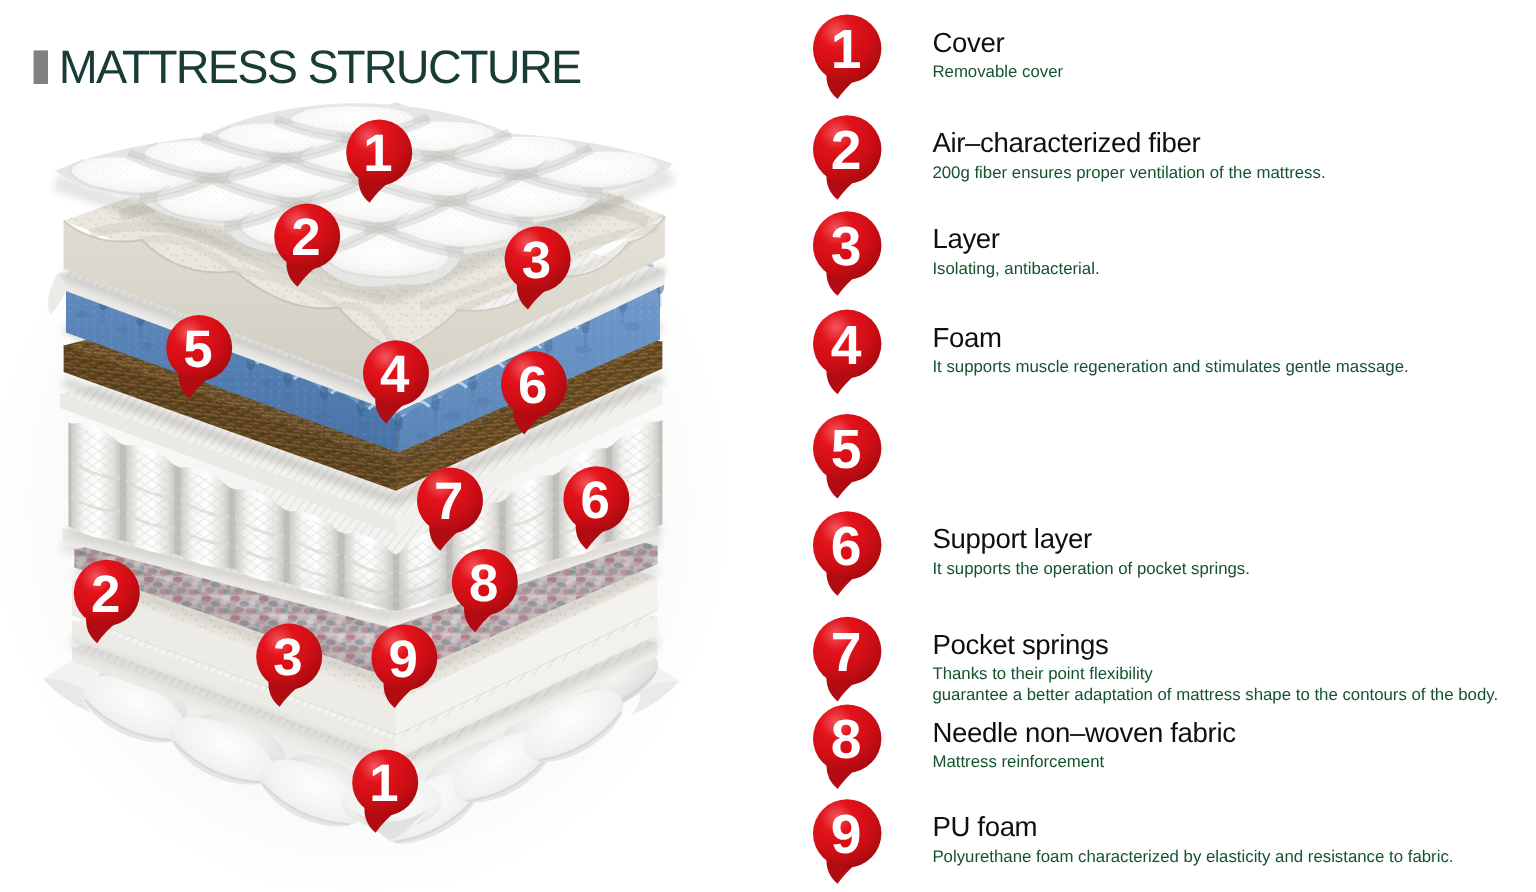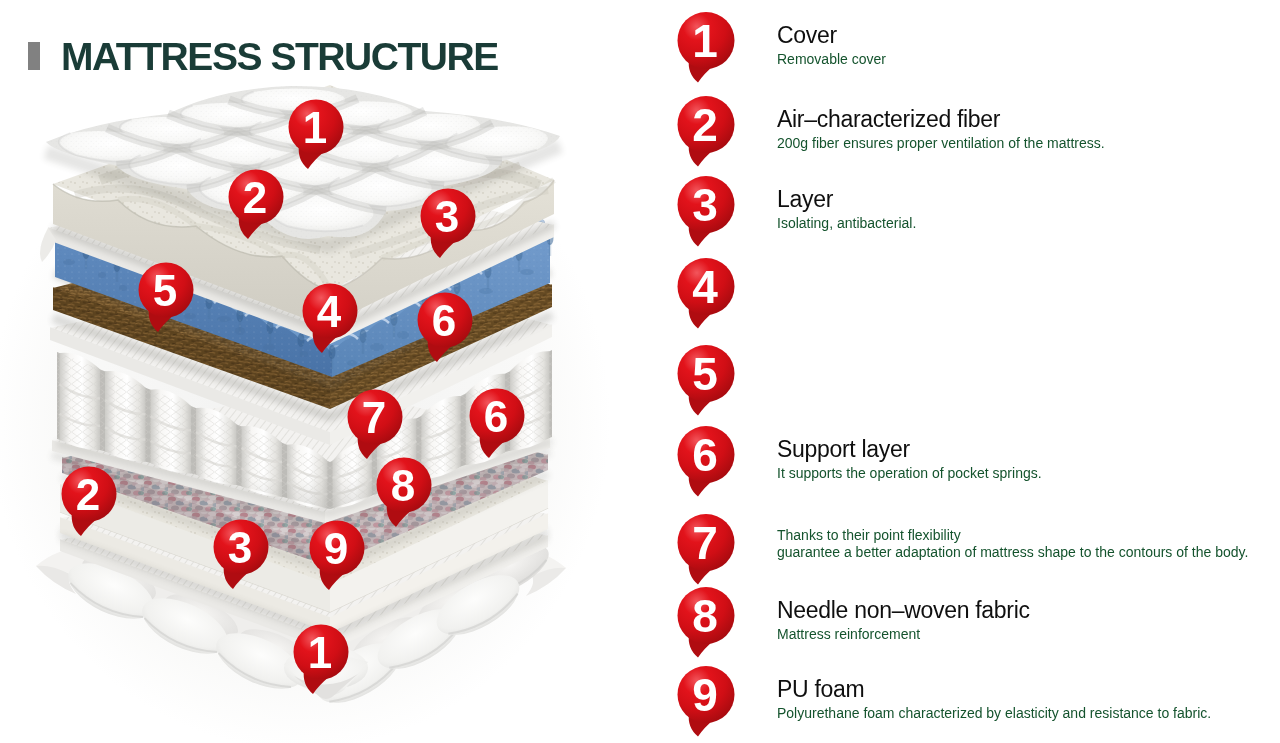--- a/index.html
+++ b/index.html
@@ -1,21 +1,21 @@
 <!DOCTYPE html>
 <html><head>
 <meta charset="utf-8">
 <style>
 * { margin:0; padding:0; box-sizing:border-box; }
 html,body { width:1280px; height:743px; background:#fff; overflow:hidden;
   font-family:"Liberation Sans", sans-serif; }
 .page { position:relative; width:1280px; height:743px; }
 .h-bar { position:absolute; left:28px; top:42px; width:12px; height:28px; background:#818181; z-index:3; }
-h1 { position:absolute; left:49px; top:37px; font-size:39px; font-weight:bold;
-  color:#1a3c37; letter-spacing:-1.45px; white-space:nowrap; z-index:3; line-height:1;margin-left:12px; }
+h1 { position:absolute; left:49px; top:37px; font-size:39px; font-weight:normal;
+  color:#1a3c37; letter-spacing:-1.45px; white-space:nowrap; z-index:3; line-height:1; }
 .lt { font-size:23px; font-weight:normal; color:#0f0f0f; letter-spacing:-0.3px; line-height:26px; }
 .ld { font-size:14px; color:#14532d; margin-top:3px; line-height:16.5px; }
 </style>
 </head>
 <body>
 <div class="page">
 <div class="h-bar"></div>
 <h1>MATTRESS STRUCTURE</h1>
 <svg width="660" height="743" viewBox="0 0 660 743" style="position:absolute;left:0;top:0;z-index:1" font-family="Liberation Sans, sans-serif">
       <defs>
@@ -581,25 +581,30 @@
 <div class="ld">Removable cover</div>
 </div>
     <div style="position:absolute;left:777px;top:106px;width:480px;z-index:2">
 <div class="lt">Air–characterized fiber</div>
 <div class="ld">200g fiber ensures proper ventilation of the mattress.</div>
 </div>
     <div style="position:absolute;left:777px;top:186px;width:480px;z-index:2">
 <div class="lt">Layer</div>
 <div class="ld">Isolating, antibacterial.</div>
 </div>
+    <div style="position:absolute;left:777px;top:268px;width:480px;z-index:2">
+<div class="lt">Foam</div>
+<div class="ld">It supports muscle regeneration and stimulates gentle massage.</div>
+</div>
     <div style="position:absolute;left:777px;top:436px;width:480px;z-index:2">
 <div class="lt">Support layer</div>
 <div class="ld">It supports the operation of pocket springs.</div>
 </div>
     <div style="position:absolute;left:777px;top:524px;width:480px;z-index:2">
+<div class="lt">Pocket springs</div>
 <div class="ld">Thanks to their point flexibility<br>guarantee a better adaptation of mattress shape to the contours of the body.</div>
 </div>
     <div style="position:absolute;left:777px;top:597px;width:480px;z-index:2">
 <div class="lt">Needle non–woven fabric</div>
 <div class="ld">Mattress reinforcement</div>
 </div>
     <div style="position:absolute;left:777px;top:676px;width:480px;z-index:2">
 <div class="lt">PU foam</div>
 <div class="ld">Polyurethane foam characterized by elasticity and resistance to fabric.</div>
 </div>

